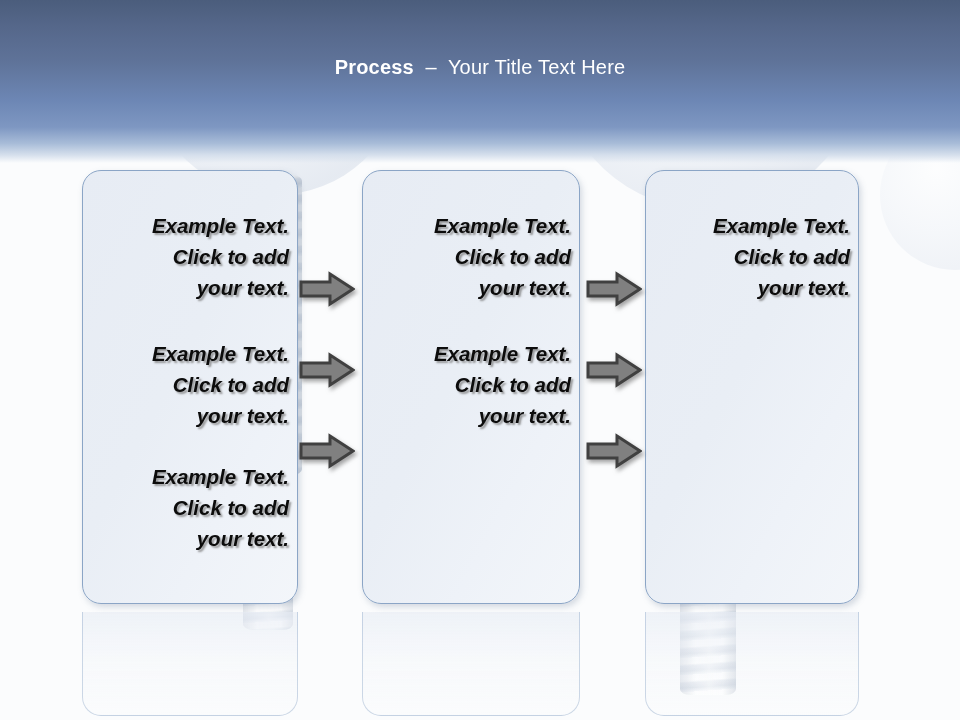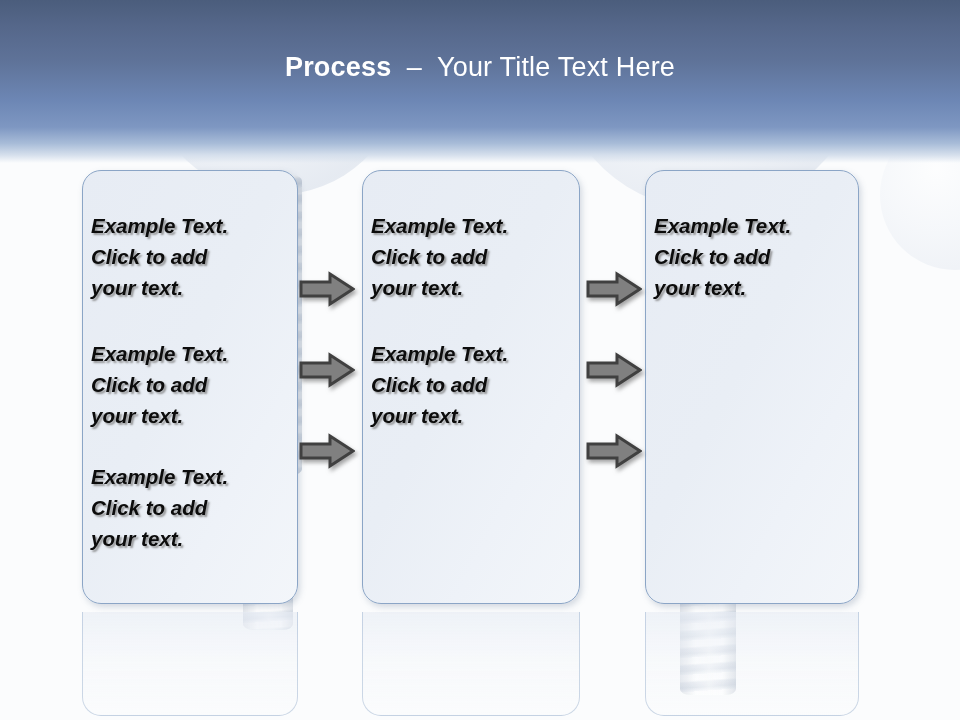--- a/index.html
+++ b/index.html
@@ -45,40 +45,40 @@
         #55678a 16%,
         #5f7399 38%,
         #6d87b5 62%,
         #7e97c2 78%,
         #a8bcd8 88%,
         #d5dfec 95%,
         rgba(250,252,253,0) 100%);
   }
   #title{
     position:absolute;left:0;top:48px;width:960px;text-align:center;
-    color:#ffffff;font-size:27px;line-height:38px;letter-spacing:.2px;
+    color:#ffffff;font-size:20px;line-height:38px;letter-spacing:.2px;
     white-space:pre;
   }
   #title .strong{font-weight:bold;}
 
   
   .pbox{
     position:absolute;top:170px;height:434px;
     border:1.6px solid #8ba5c6;border-radius:19px;
     background:linear-gradient(118deg,#e7ecf4 0%,#e9eef5 45%,#eef2f8 72%,#f3f6fa 100%);
     box-shadow:2px 3px 6px rgba(120,135,158,.30);
     box-sizing:border-box;
   }
   #box1{left:82px;width:216px;}
   #box2{left:362px;width:218px;}
   #box3{left:645px;width:214px;}
 
   .ptext{
     position:absolute;left:8px;right:8px;
-    text-align:left;font-style:italic;font-weight:bold;
+    text-align:right;font-style:italic;font-weight:bold;
     font-size:20.5px;line-height:31px;color:#0c0c0c;
     text-shadow:2px 2px 2px rgba(120,120,120,.75);
     white-space:pre-line;
   }
 
   
   .refl{
     position:absolute;top:612px;height:104px;
     border:1.3px solid rgba(139,165,198,.42);
     border-top:none;

